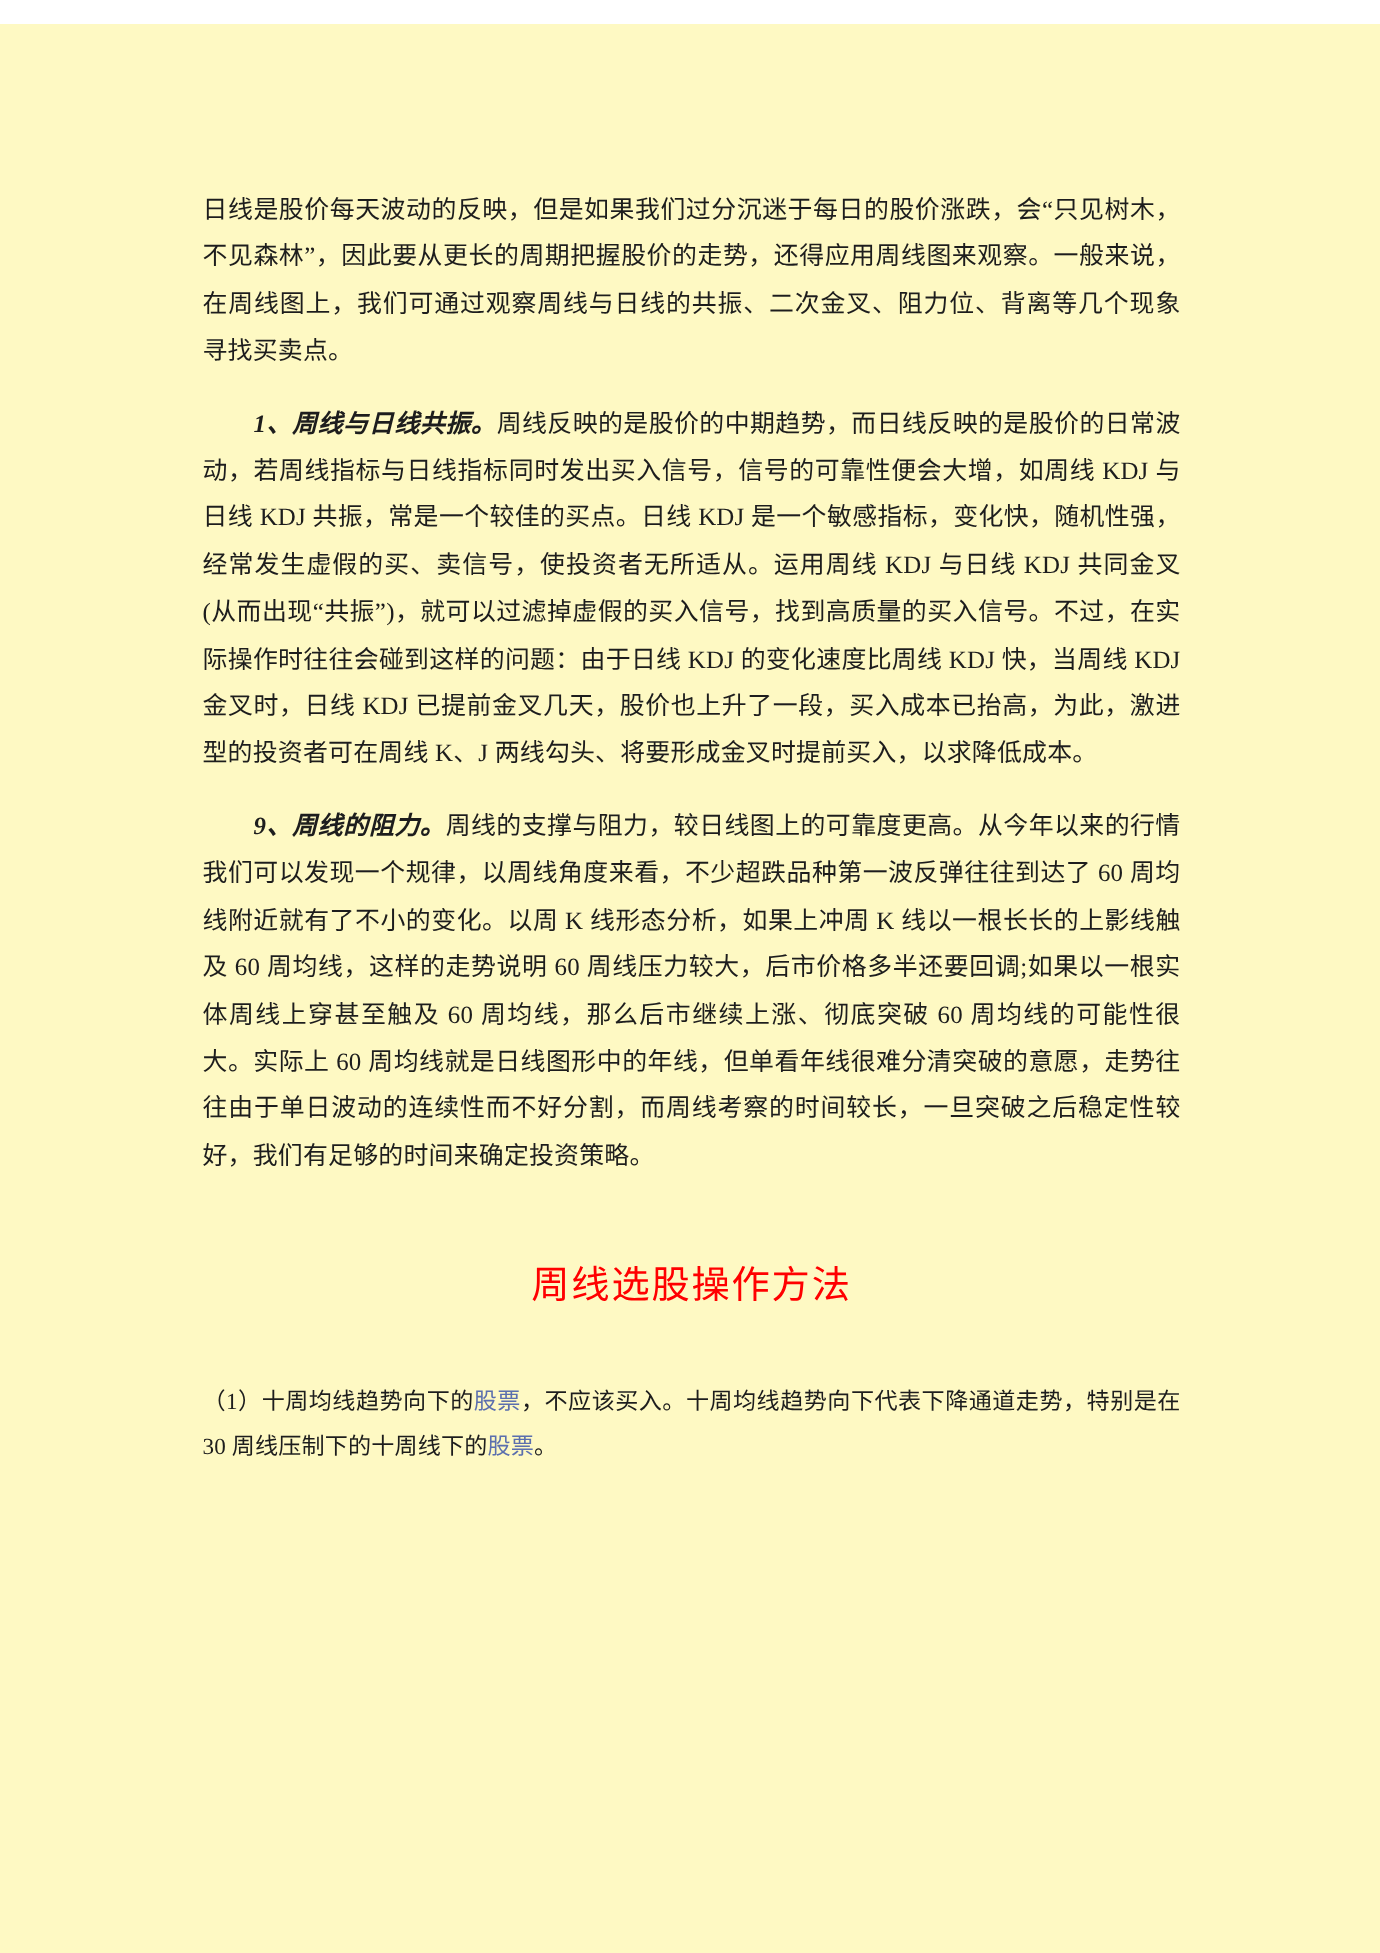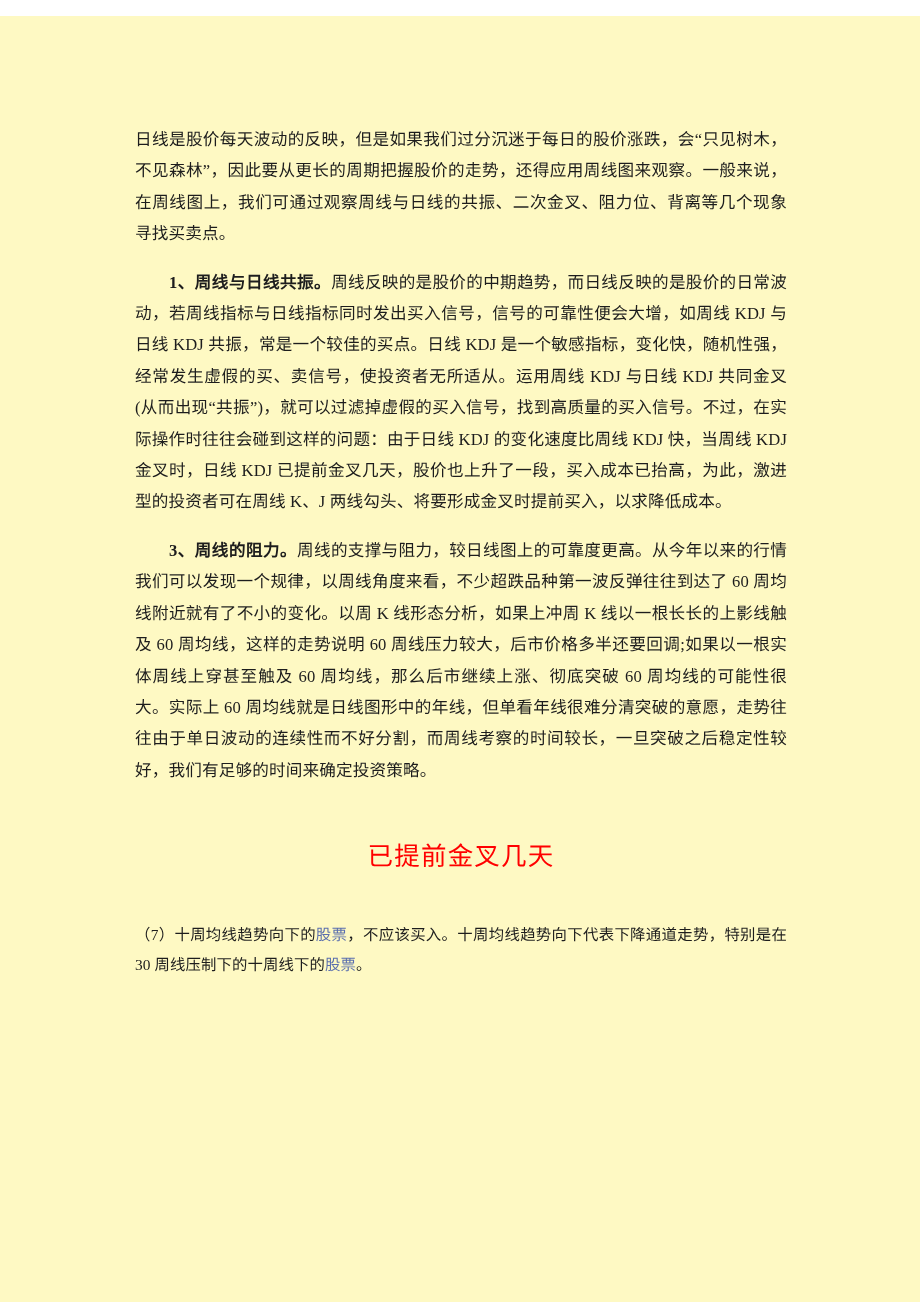--- a/index.html
+++ b/index.html
@@ -49,20 +49,21 @@
   }
 
   p.para.lead {
     margin-top: 0;
     text-indent: 0;
   }
 
   .sect-head {
     font-weight: bold;
     letter-spacing: 0.3px;
+    font-style: italic;
   }
 
   h2.red-title {
     margin: 0;
     padding: 0;
     text-align: center;
     color: #ff0000;
     font-size: 25.5px;
     line-height: 34px;
     font-weight: normal;
@@ -97,27 +98,27 @@
 <body>
 
 <div class="page">
   <div class="doc-body">
 
     <p class="para lead">日线是股价每天波动的反映，但是如果我们过分沉迷于每日的股价涨跌，会“只见树木，不见森林”，因此要从更长的周期把握股价的走势，还得应用周线图来观察。一般来说，在周线图上，我们可通过观察周线与日线的共振、二次金叉、阻力位、背离等几个现象寻找买卖点。</p>
 
     <p class="para indent"><span class="sect-head">1、周线与日线共振。</span><span>周线反映的是股价的中期趋势，而日线反映的是股价的日常波动，若周线指标与日线指标同时发出买入信号，信号的可靠性便会大增，如周线 KDJ 与日线 KDJ 共振，常是一个较佳的买点。日线 KDJ 是一个敏感指标，变化快，随机性强，经常发生虚假的买、卖信号，使投资者无所适从。运用周线 KDJ 与日线 KDJ 共同金叉(从而出现“共振”)，就可以过滤掉虚假的买入信号，找到高质量的买入信号。不过，在实际操作时往往会碰到这样的问题：由于日线 KDJ 的变化速度比周线 KDJ 快，当周线 KDJ 金叉时，日线 KDJ 已提前金叉几天，股价也上升了一段，买入成本已抬高，为此，激进型的投资者可在周线 K、J 两线勾头、将要形成金叉时提前买入，以求降低成本。</span></p>
 
 
-    <p class="para indent"><span class="sect-head">3、周线的阻力。</span><span>周线的支撑与阻力，较日线图上的可靠度更高。从今年以来的行情我们可以发现一个规律，以周线角度来看，不少超跌品种第一波反弹往往到达了 60 周均线附近就有了不小的变化。以周 K 线形态分析，如果上冲周 K 线以一根长长的上影线触及 60 周均线，这样的走势说明 60 周线压力较大，后市价格多半还要回调;如果以一根实体周线上穿甚至触及 60 周均线，那么后市继续上涨、彻底突破 60 周均线的可能性很大。实际上 60 周均线就是日线图形中的年线，但单看年线很难分清突破的意愿，走势往往由于单日波动的连续性而不好分割，而周线考察的时间较长，一旦突破之后稳定性较好，我们有足够的时间来确定投资策略。</span></p>
+    <p class="para indent"><span class="sect-head">9、周线的阻力。</span><span>周线的支撑与阻力，较日线图上的可靠度更高。从今年以来的行情我们可以发现一个规律，以周线角度来看，不少超跌品种第一波反弹往往到达了 60 周均线附近就有了不小的变化。以周 K 线形态分析，如果上冲周 K 线以一根长长的上影线触及 60 周均线，这样的走势说明 60 周线压力较大，后市价格多半还要回调;如果以一根实体周线上穿甚至触及 60 周均线，那么后市继续上涨、彻底突破 60 周均线的可能性很大。实际上 60 周均线就是日线图形中的年线，但单看年线很难分清突破的意愿，走势往往由于单日波动的连续性而不好分割，而周线考察的时间较长，一旦突破之后稳定性较好，我们有足够的时间来确定投资策略。</span></p>
 
 
     <div class="title-gap-top"></div>
 
-    <h2 class="red-title">已提前金叉几天</h2>
+    <h2 class="red-title">周线选股操作方法</h2>
 
     <div class="title-gap-bottom"></div>
 
     <div class="tail-block">
-      <p class="tail"><span>（7）十周均线趋势向下的</span><a class="link" href="#">股票</a><span>，不应该买入。十周均线趋势向下代表下降通道走势，特别是在 30 周线压制下的十周线下的</span><a class="link" href="#">股票</a><span>。</span></p>
+      <p class="tail"><span>（1）十周均线趋势向下的</span><a class="link" href="#">股票</a><span>，不应该买入。十周均线趋势向下代表下降通道走势，特别是在 30 周线压制下的十周线下的</span><a class="link" href="#">股票</a><span>。</span></p>
     </div>
 
   </div>
 </div>
 
 </body></html>

